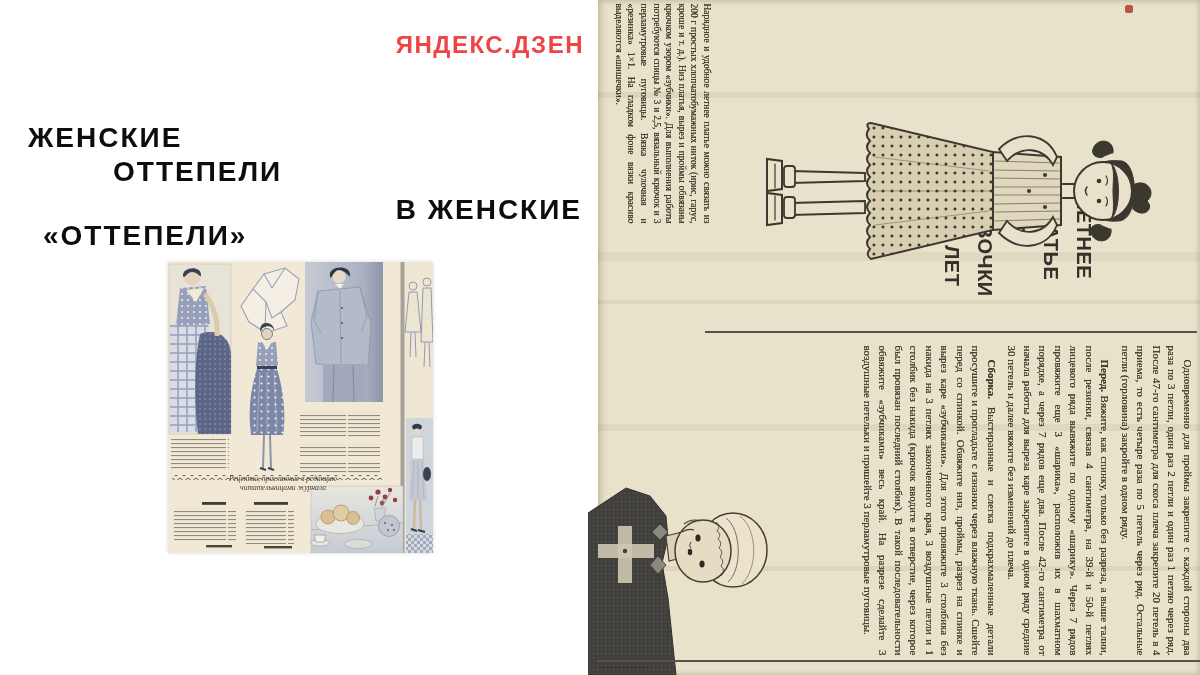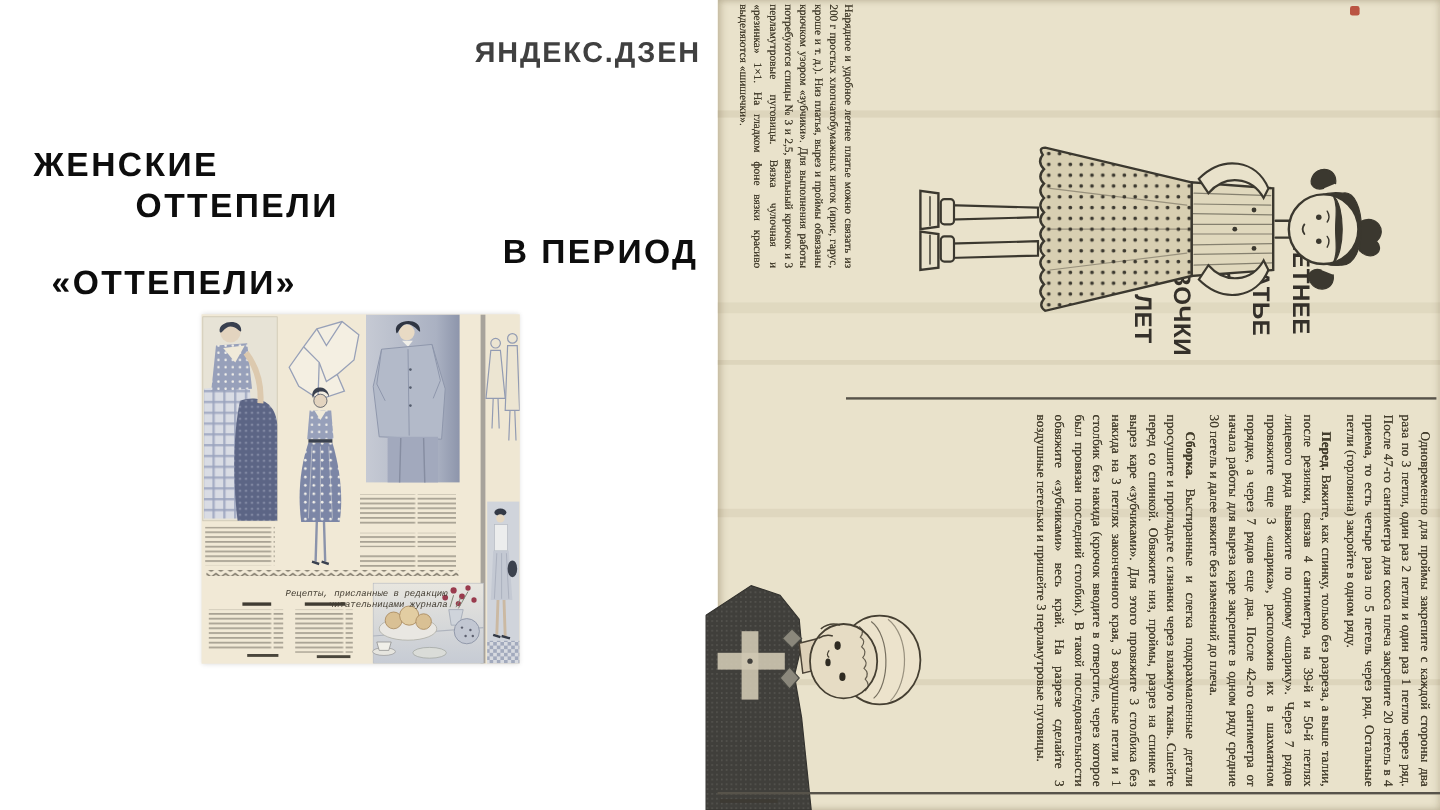--- a/index.html
+++ b/index.html
@@ -1,29 +1,29 @@
 <!DOCTYPE html>
 <html><head>
 <meta charset="utf-8">
 <style>
   html,body{margin:0;padding:0;background:#888;}
   .stage{position:relative;width:1200px;height:675px;background:#ffffff;overflow:hidden;
          font-family:"Liberation Sans",sans-serif;}
   .abs{position:absolute;}
   
-  .brand{top:31px;right:616px;font-size:24px;font-weight:bold;letter-spacing:1.5px;color:#404040;white-space:nowrap;}
+  .brand{top:31px;right:616px;font-size:24px;font-weight:bold;letter-spacing:1.5px;color:#ef4444;white-space:nowrap;}
   .hl{font-size:28px;font-weight:bold;letter-spacing:2px;color:#0d0d0d;white-space:nowrap;line-height:28px;}
   .hl1{left:28px;top:124px;}
   .hl2{left:113px;top:158px;}
   .hl3{right:618px;top:196px;}
   .hl4{left:43px;top:222px;}
   .era{left:28px;top:620px;font-size:25px;font-weight:bold;letter-spacing:2px;color:#0d0d0d;}
   
   .magazine{left:168px;top:262px;width:265px;height:291px;background:#f1e9d6;box-shadow:0 0 4px rgba(0,0,0,.15);}
-  .mag-script{left:193px;top:492px;width:180px;text-align:right;font-family:Liberation Mono, monospace;
+  .mag-script{left:193px;top:475px;width:180px;text-align:center;font-family:Liberation Serif, serif;
               font-style:italic;font-size:7.5px;line-height:8.5px;color:#423c31;}
   
   .scan{left:598px;top:0;width:602px;height:675px;background:#e9e2cb;
         box-shadow:inset 3px 0 6px rgba(90,75,40,.25), inset -2px 0 5px rgba(90,75,40,.15);}
   .streak{left:598px;width:602px;background:rgba(120,100,55,.10);}
   .rot{transform:rotate(90deg);transform-origin:50% 50%;}
   .scan-text{font-family:"Liberation Serif",serif;color:#433d2c;text-align:justify;
              text-shadow:0 0 .4px #433d2c;}
   .intro{left:546px;top:57px;width:220px;height:113px;font-size:9.5px;line-height:12.6px;}
   .body-text{left:827px;top:288px;width:310px;height:425px;font-size:11px;line-height:15.5px;}
@@ -35,21 +35,21 @@
   .smudge{left:600px;top:666px;width:48px;height:3px;background:#3d3a33;}
 </style>
 </head>
 <body>
 
 <div class="stage">
 
   <div class="abs brand">ЯНДЕКС.ДЗЕН</div>
   <div class="abs hl hl1">ЖЕНСКИЕ</div>
   <div class="abs hl hl2">ОТТЕПЕЛИ</div>
-  <div class="abs hl hl3">В ПЕРИОД</div>
+  <div class="abs hl hl3">В ЖЕНСКИЕ</div>
   <div class="abs hl hl4">«ОТТЕПЕЛИ»</div>
 
   <div class="abs magazine">
     <svg width="265" height="291" viewBox="0 0 265 291">
       <defs>
         <pattern id="mt" width="60" height="4" patternUnits="userSpaceOnUse">
           <rect width="60" height="4" fill="transparent"></rect>
           <rect y="1" width="58" height="1.1" fill="#6f6a5e" opacity=".75"></rect>
         </pattern>
         <pattern id="pol" width="6" height="6" patternUnits="userSpaceOnUse">

